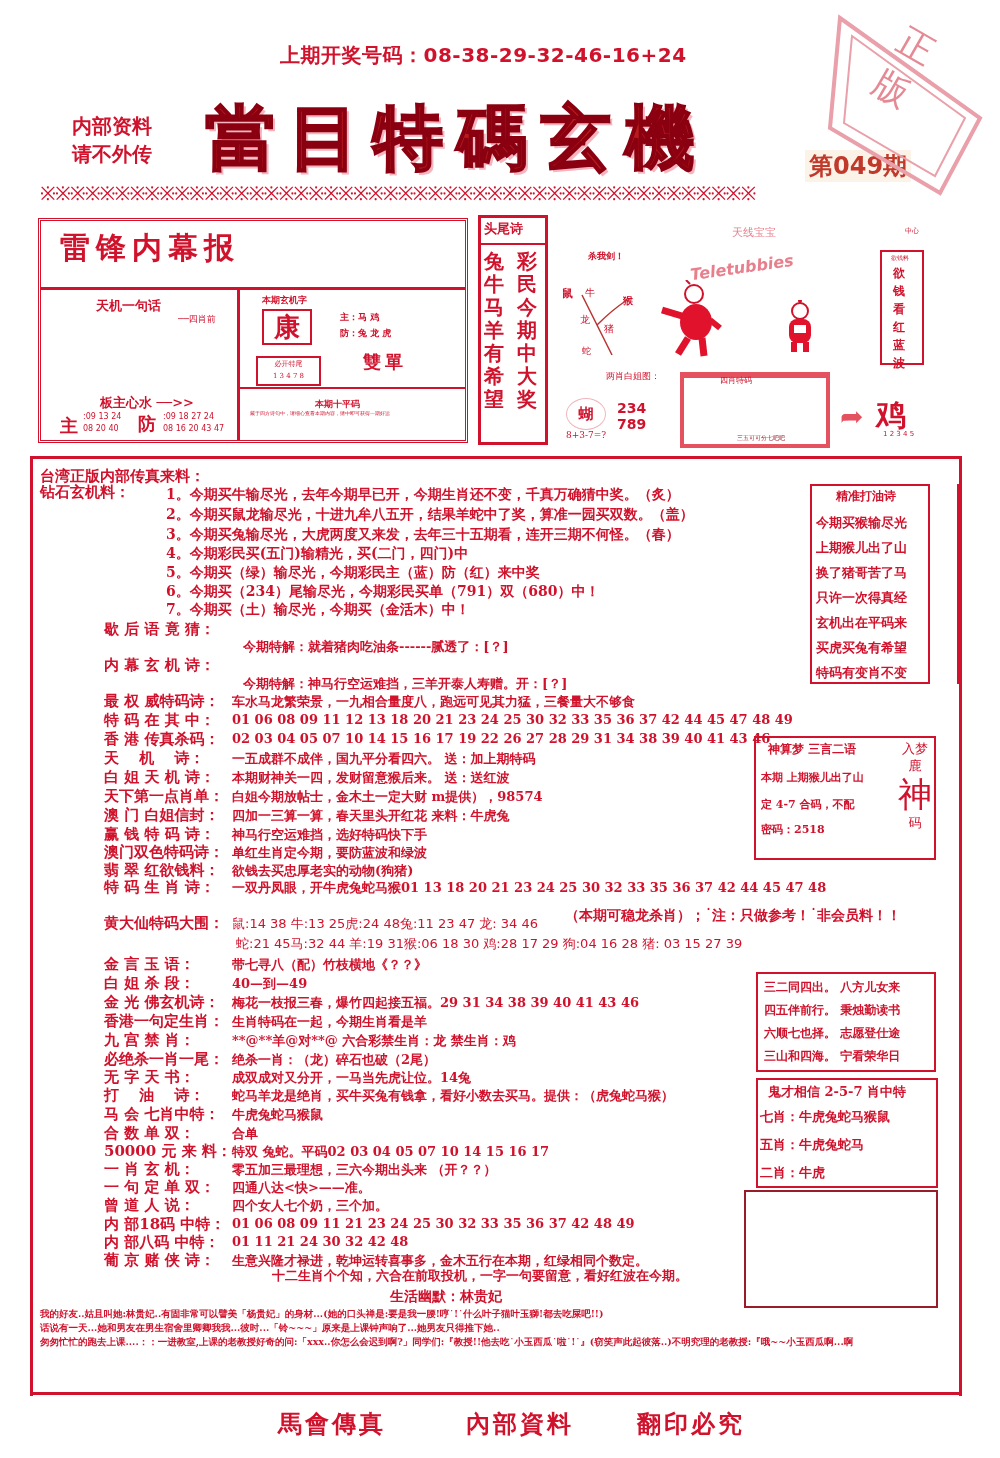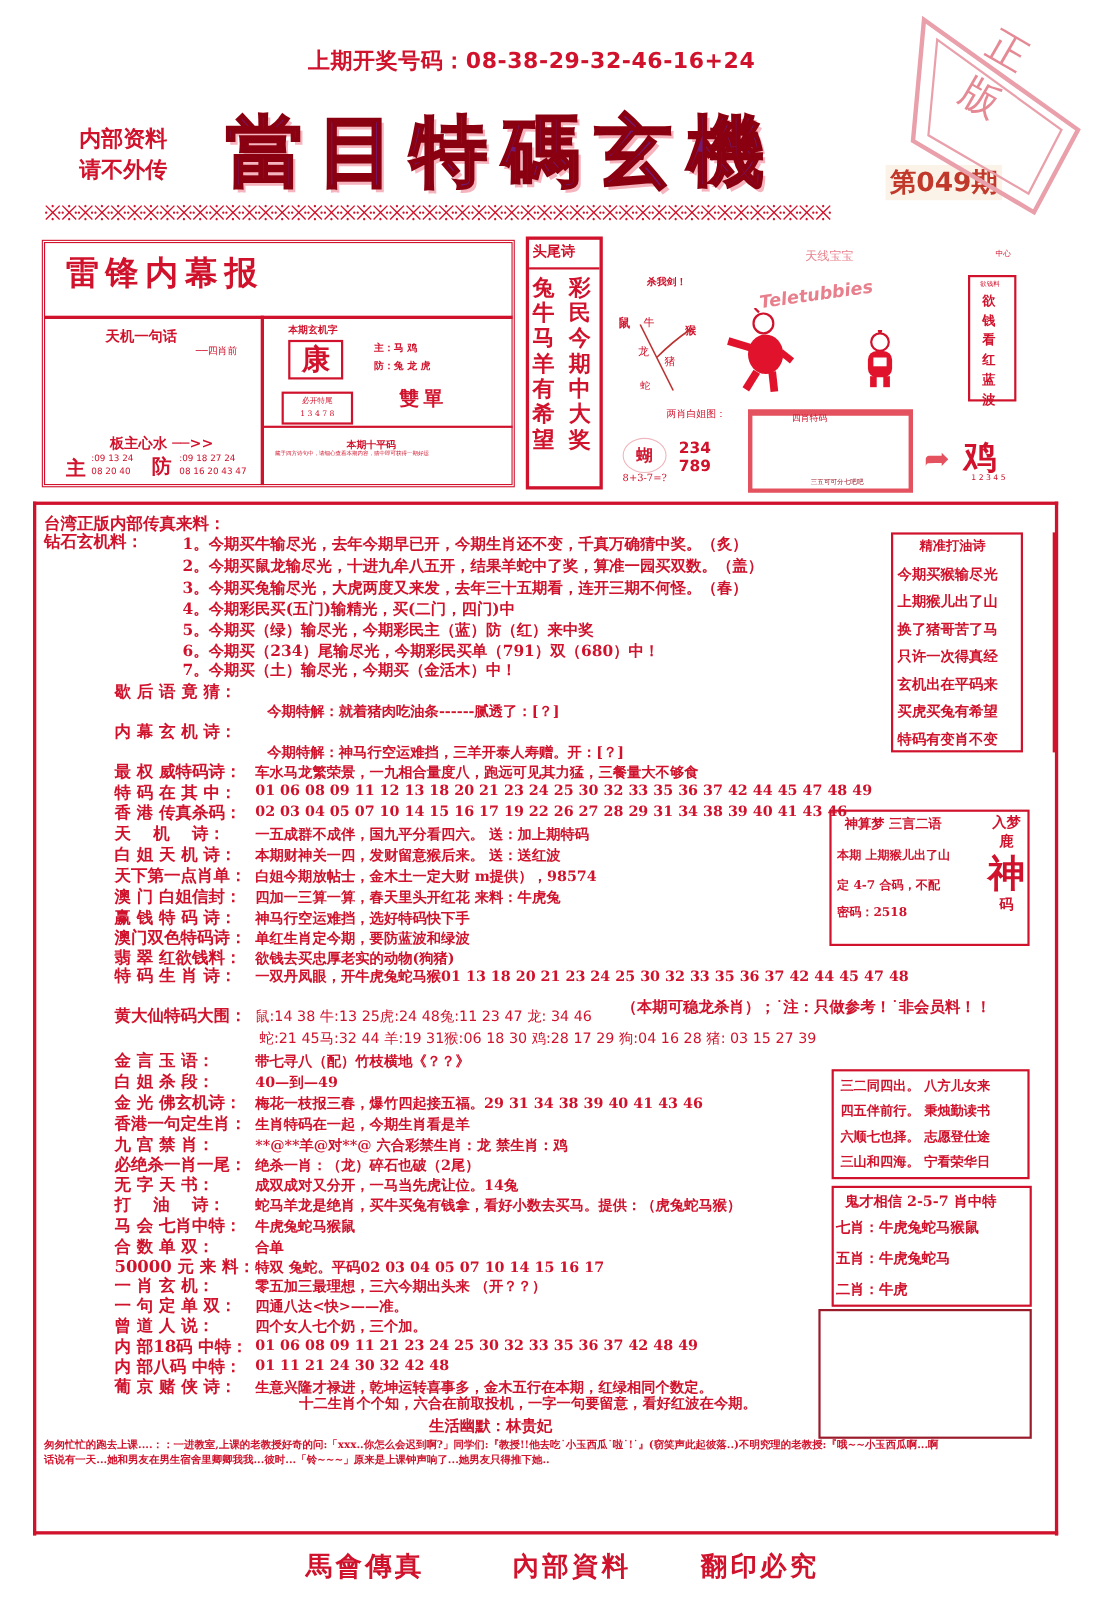--- a/index.html
+++ b/index.html
@@ -3,21 +3,21 @@
 <meta charset="utf-8">
 <style>
   html,body{margin:0;padding:0;background:#fff;}
   body{width:1000px;height:1458px;position:relative;overflow:hidden;font-family:"DejaVu Serif",serif;color:#d0122c;}
   .abs{position:absolute;}
   .sans{font-family:"DejaVu Sans","Liberation Sans",sans-serif;}
   .serif{font-family:"DejaVu Serif","Liberation Serif",serif;}
   
   #last-draw{left:280px;top:42px;font-size:20px;font-weight:bold;letter-spacing:0.5px;}
   #internal{left:72px;top:112px;font-size:20px;font-weight:bold;line-height:28px;text-align:center;}
-  #title{left:205px;top:92px;font-size:70px;font-weight:bold;letter-spacing:14px;color:#701a75;
+  #title{left:205px;top:92px;font-size:70px;font-weight:bold;letter-spacing:14px;color:#b91c1c;
          -webkit-text-stroke:2px #8a0010;text-shadow:3px 3px 0 #f6b4be,-2px -2px 0 #fff;}
   #issue{left:805px;top:150px;font-size:24px;font-weight:bold;color:#c0392b;background:#fbf3e8;padding:0 4px;}
   #stamp{left:820px;top:8px;width:170px;height:190px;}
   #stamp-text{left:880px;top:40px;font-size:36px;color:#e58a95;transform:rotate(30deg);letter-spacing:30px;}
   #star-row{left:40px;top:180px;width:750px;font-size:19px;letter-spacing:-1px;white-space:nowrap;overflow:hidden;color:#d0122c;}
   
   #box-lf{left:38px;top:218px;width:430px;height:225px;border:3px double #d0122c;box-sizing:border-box;}
   #lf-title{left:60px;top:228px;font-size:30px;font-weight:bold;letter-spacing:6px;}
   #lf-row-line{left:40px;top:287px;width:426px;height:3px;background:#d0122c;}
   #lf-vline{left:237px;top:287px;width:3px;height:154px;background:#d0122c;}
@@ -79,21 +79,21 @@
   .rbox{position:absolute;border:2px solid #d0122c;box-sizing:border-box;}
   #jz-box{left:810px;top:484px;width:120px;height:200px;}
   #jz-hdr{left:836px;top:488px;font-size:12px;font-weight:bold;}
   #jz-lines{left:816px;top:510px;font-size:13px;line-height:25px;width:115px;font-weight:bold;}
   #jz-vline{left:957px;top:484px;width:3px;height:200px;background:#d0122c;}
   #ss-box{left:754px;top:736px;width:182px;height:124px;}
   #ss-l1{left:768px;top:741px;font-size:12px;font-weight:bold;}
   #ss-l2{left:761px;top:770px;font-size:11px;font-weight:bold;}
   #ss-l3{left:761px;top:797px;font-size:11px;font-weight:bold;}
   #ss-l4{left:761px;top:822px;font-size:11px;font-weight:bold;}
-  #ss-shen{left:896px;top:740px;font-size:13px;line-height:17px;width:38px;text-align:center;font-weight:bold;}
+  #ss-shen{left:896px;top:740px;font-size:13px;line-height:17px;width:38px;text-align:center;font-weight:normal;}
   #ss-shen big{font-size:34px;display:block;line-height:40px;}
   #sw-box{left:756px;top:972px;width:180px;height:100px;}
   #sw-lines{left:764px;top:976px;font-size:12px;line-height:23px;width:172px;font-weight:bold;}
   #gc-box{left:756px;top:1078px;width:182px;height:110px;}
   #gc-hdr{left:768px;top:1083px;font-size:13px;font-weight:bold;}
   #gc-lines{left:760px;top:1103px;font-size:13px;line-height:28px;font-weight:bold;}
   #empty-box{left:744px;top:1190px;width:190px;height:114px;border:2px solid #9a1c2b;}
   
   #joke-hdr{left:390px;top:1288px;font-size:14px;font-weight:bold;}
   #joke{left:40px;top:1307px;width:900px;font-size:9.5px;line-height:14px;font-weight:bold;}
@@ -282,22 +282,23 @@
 <div class="rowlabel serif" style="top:1215px">内 部18码 中特：</div>
 <div class="rowval serif" style="left:232px;top:1216px">01 06 08 09 11 21 23 24 25 30 32 33 35 36 37 42 48 49</div>
 <div class="rowlabel serif" style="top:1233px">内 部八码 中特：</div>
 <div class="rowval serif" style="left:232px;top:1234px">01 11 21 24 30 32 42 48</div>
 <div class="rowlabel serif" style="top:1251px">葡 京 赌 侠 诗：</div>
 <div class="rowval serif" style="left:232px;top:1252px">生意兴隆才禄进，乾坤运转喜事多，金木五行在本期，红绿相同个数定。</div>
 <div class="rowval serif" style="left:272px;top:1267px">十二生肖个个知，六合在前取投机，一字一句要留意，看好红波在今期。</div>
 
 <div class="abs serif" id="joke-hdr">生活幽默：林贵妃</div>
 <div class="abs serif" id="joke">
+  <div>我的好友..姑且叫她:林贵妃..有固非常可以譬美「杨贵妃」的身材...(她的口头禅是:要是我一腰!哼˙!˙什么叶子猫叶玉獅!都去吃屎吧!!)</div>
+  <div>话说有一天...她和男友在男生宿舍里卿卿我我...彼时...「铃~~~」原来是上课钟声响了...她男友只得推下她..</div>
   <div>匆匆忙忙的跑去上课....：：一进教室,上课的老教授好奇的问:「xxx..你怎么会迟到啊?」同学们:『教授!!他去吃˙小玉西瓜˙啦˙!˙』(窃笑声此起彼落..)不明究理的老教授:『哦~~小玉西瓜啊...啊</div>
-  <div>话说有一天...她和男友在男生宿舍里卿卿我我...彼时...「铃~~~」原来是上课钟声响了...她男友只得推下她..</div>
 </div>
 
 <div class="rbox" id="jz-box"></div>
 <div class="abs serif" id="jz-hdr">精准打油诗</div>
 <div class="abs serif" id="jz-lines">
   <div>今期买猴输尽光</div>
   <div>上期猴儿出了山</div>
   <div>换了猪哥苦了马</div>
   <div>只许一次得真经</div>
   <div>玄机出在平码来</div>

